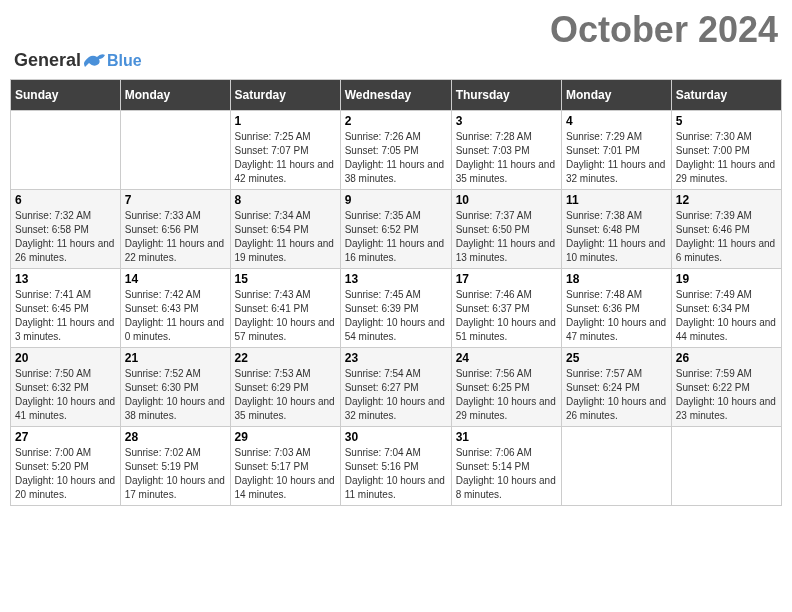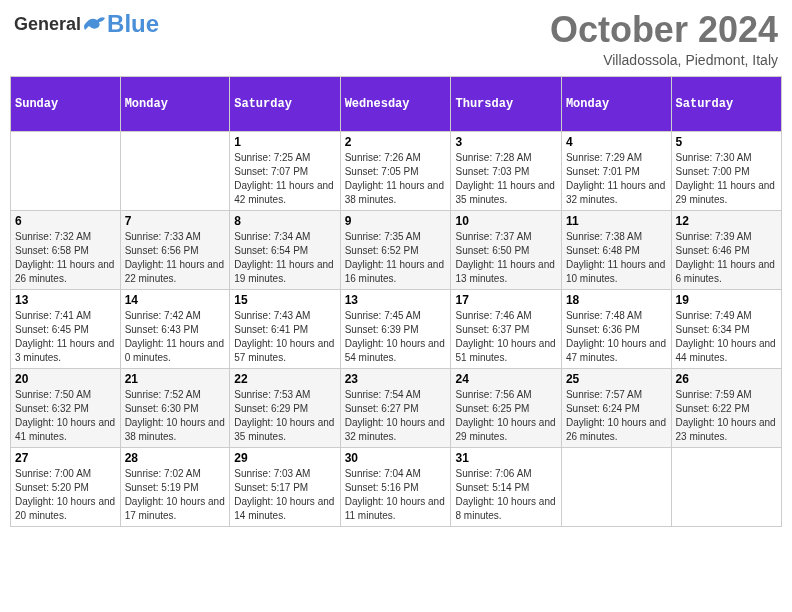--- a/index.html
+++ b/index.html
@@ -14,32 +14,33 @@
       display: flex;
       justify-content: space-between;
       align-items: flex-start;
       margin-bottom: 8px;
       padding: 0 4px;
     }
     .logo {
       display: flex;
       flex-direction: column;
       align-items: flex-start;
+      margin-top: 40px;
     }
     .logo-text {
       display: flex;
       align-items: center;
     }
     .logo-general {
       font-size: 18px;
       font-weight: bold;
       color: #333;
     }
     .logo-blue {
-      font-size: 24px;
+      font-size: 16px;
       font-weight: bold;
       color: #4a90d9;
     }
     .logo-bird {
       width: 24px;
       height: 20px;
       margin-left: 2px;
     }
     .title-section {
       text-align: right;
@@ -54,28 +55,27 @@
       font-size: 14px;
       color: #555;
       margin-top: 2px;
     }
     .calendar {
       width: 100%;
       border-collapse: collapse;
       font-size: 11px;
     }
     .calendar th {
-      background-color: #6d28d9;
+      background-color: #404040;
       color: white;
-      padding: 20px 4px;
+      padding: 8px 4px;
       text-align: left;
       font-size: 12px;
       font-weight: bold;
       border: 1px solid #ccc;
-      font-family: Liberation Mono, monospace;
     }
     .calendar td {
       vertical-align: top;
       border: 1px solid #ccc;
       padding: 3px 4px;
       width: 113px;
       min-height: 70px;
       background: #fff;
     }
     .calendar tr:nth-child(even) td {
@@ -104,21 +104,20 @@
     <div class="logo-text">
       <span class="logo-general">General</span>
       <svg class="logo-bird" viewBox="0 0 24 20">
         <path d="M2 10 Q8 2 14 6 Q18 2 22 4 Q20 8 16 8 Q18 12 14 14 Q10 16 6 12 Q4 14 2 16 Q0 12 2 10Z" fill="#4a90d9"></path>
       </svg>
       <span class="logo-blue">Blue</span>
     </div>
   </div>
   <div class="title-section">
     <div class="month-title">October 2024</div>
-    <div class="location">Villadossola, Piedmont, Italy</div>
   </div>
 </div>
 
 <table class="calendar">
   <thead>
     <tr>
     <th>Sunday</th>
         <th>Monday</th>
         <th>Saturday</th>
         <th>Wednesday</th>

